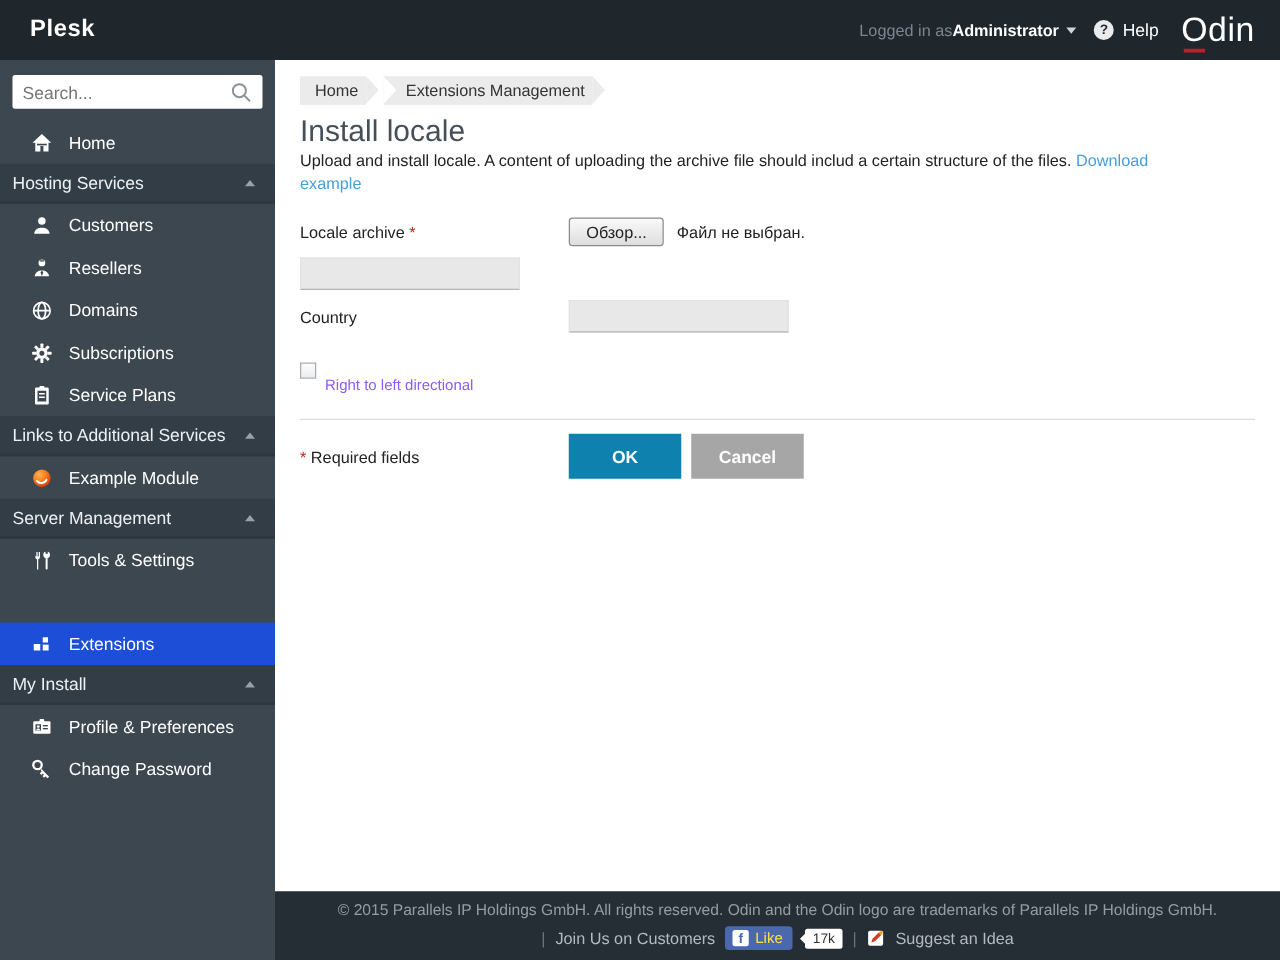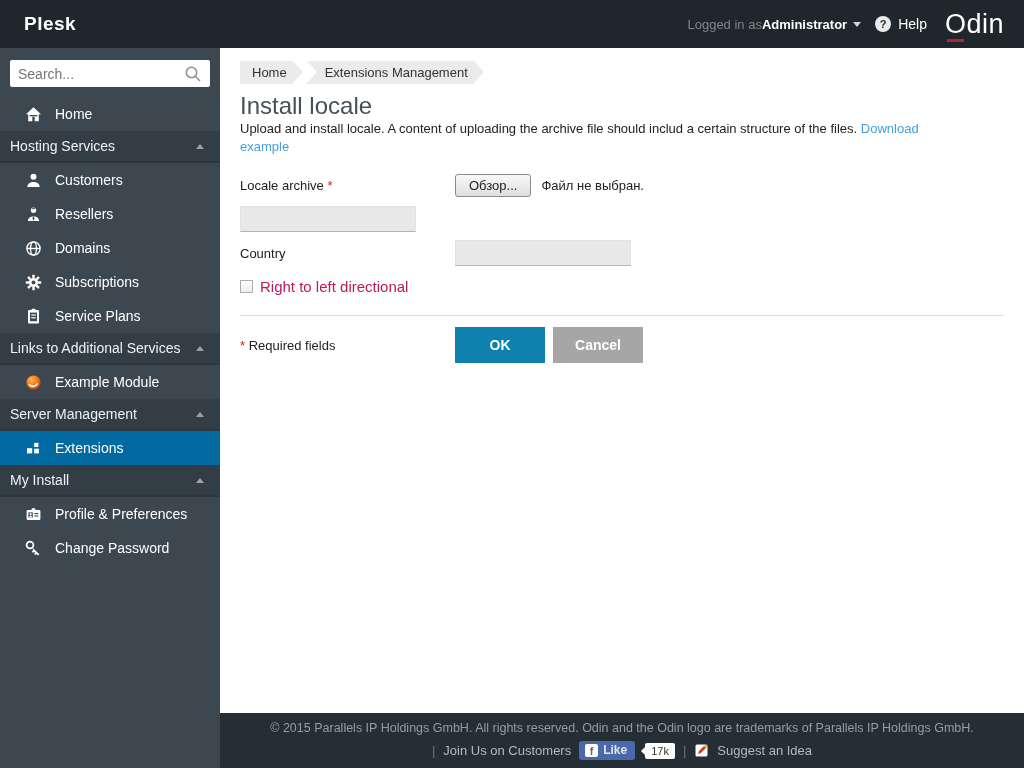--- a/index.html
+++ b/index.html
@@ -35,21 +35,21 @@
   .search-wrap { padding:12px 10px 10px; position:relative; }
   .search-input {
     width:100%; height:27px; border:none; border-radius:2px; background:#fff;
     font-family:inherit; font-size:14px; color:#333; padding:0 30px 0 8px; outline:none;
   }
   .search-icon { position:absolute; right:18px; top:17px; cursor:pointer; }
   .nav-item {
     height:34px; display:flex; align-items:center; padding-left:25px; gap:13px;
     font-size:14px; color:#fff; cursor:pointer;
   }
-  .nav-item.active { background:#0369a1; }
+  .nav-item.active { background:#1d4ed8;margin-top:33px; }
   .nav-header {
     height:32px; display:flex; align-items:center; padding:0 12px 0 10px;
     font-size:14px; color:#eef1f3; background:#333d46; border-bottom:2px solid #2e363e; cursor:pointer;
   }
   .nav-header .hdr-label { flex:1; }
   .caret-up { width:0; height:0; border-left:4px solid transparent; border-right:4px solid transparent; border-bottom:5px solid #9aa1a8; margin-right:4px; }
   .icon17 { width:17px; height:17px; flex:0 0 17px; display:block; }
 
   
   .main { flex:1; display:flex; flex-direction:column; background:#fff; min-width:0; }
@@ -88,21 +88,21 @@
   .file-status { font-size:13px; color:#222; margin-left:10px; }
   .txt-input {
     width:176px; height:26px; background:#e8e8e8; border:1px solid #e2e2e2;
     border-bottom:1px solid #b4b4b4; font-family:inherit; font-size:13px; color:#333; padding:0 6px; outline:none;
   }
   .cb-row { margin-top:12px; display:flex; align-items:center; gap:7px; }
   .checkbox {
     width:13px; height:13px; border:1px solid #a9adb2;
     background:linear-gradient(#fdfdfd,#ebedef); cursor:pointer;
   }
-  .cb-label { font-size:15px; color:#be185d; cursor:pointer; }
+  .cb-label { font-size:12px; color:#8b5cf6; cursor:pointer;margin-top:23px; }
 
   .divider { margin-top:20px; border-top:1px solid #dcdcdc; }
 
   .btn-row { margin-top:11px; display:flex; align-items:center; }
   .req-note { font-size:13px; color:#222; width:215px; flex:0 0 215px; }
   .btn { width:90px; height:36px; border:none; color:#fff; font-family:inherit; font-size:14px; font-weight:700; cursor:pointer; }
   .btn-ok { background:#0e81af; margin-right:8px; }
   .btn-cancel { background:#a6a6a6; }
 
   
@@ -115,21 +115,21 @@
   .f-sep { color:#6b737b; }
   .f-link { color:#b3bac1; cursor:pointer; }
   .like-btn {
     display:inline-flex; align-items:center; gap:5px; background:#4a69ad; border-radius:3px;
     padding:2px 8px 3px 6px; cursor:pointer;
   }
   .fb-f {
     width:13px; height:13px; background:#fff; color:#4a69ad; border-radius:2px;
     font-weight:700; font-size:11px; display:flex; align-items:flex-end; justify-content:center; line-height:11px;
   }
-  .like-label { color:#e5e5e5; font-size:12px; font-weight:700; }
+  .like-label { color:#fde047; font-size:12px; font-weight:400; }
   .like-count {
     position:relative; background:#fff; color:#333; font-size:11px; border-radius:2px;
     padding:2px 6px; margin-left:2px; cursor:pointer;
   }
   .like-count::before {
     content:""; position:absolute; left:-4px; top:50%; margin-top:-4px;
     border-top:4px solid transparent; border-bottom:4px solid transparent; border-right:4px solid #fff;
   }
   .idea-icon { width:15px; height:15px; display:block; }
 </style>
@@ -252,20 +252,29 @@
         <path d="M4.6 10.8a4.6 4.6 0 007.6-.9" stroke="#fff" stroke-width="1.6" fill="none" stroke-linecap="round"></path>
       </svg>
       <span>Example Module</span>
     </div>
 
     <div class="nav-header">
       <span class="hdr-label">Server Management</span>
       <span class="caret-up"></span>
     </div>
 
+    <div class="nav-item">
+      <svg class="icon17" viewBox="0 0 17 17" fill="#fff">
+        <path d="M3.2 1.5v3.4h.9V1.5h1v3.4h.9V1.5h1v4.1c0 .9-.6 1.6-1.4 1.8v8.1H4.6V7.4c-.8-.2-1.4-.9-1.4-1.8V1.5z"></path>
+        <circle cx="12.3" cy="3.8" r="2.7"></circle>
+        <rect x="11.4" y="0.4" width="1.8" height="2.6" fill="#3d4750"></rect>
+        <rect x="11.5" y="5.6" width="1.6" height="9.9" rx="0.8"></rect>
+      </svg>
+      <span>Tools &amp; Settings</span>
+    </div>
 
     <div class="nav-item active">
       <svg class="icon17" viewBox="0 0 17 17" fill="#fff">
         <rect x="2" y="8.2" width="5.2" height="5.2"></rect>
         <rect x="9.2" y="2.8" width="4.2" height="4.2"></rect>
         <rect x="9.2" y="8.7" width="4.7" height="4.7"></rect>
       </svg>
       <span>Extensions</span>
     </div>
 

